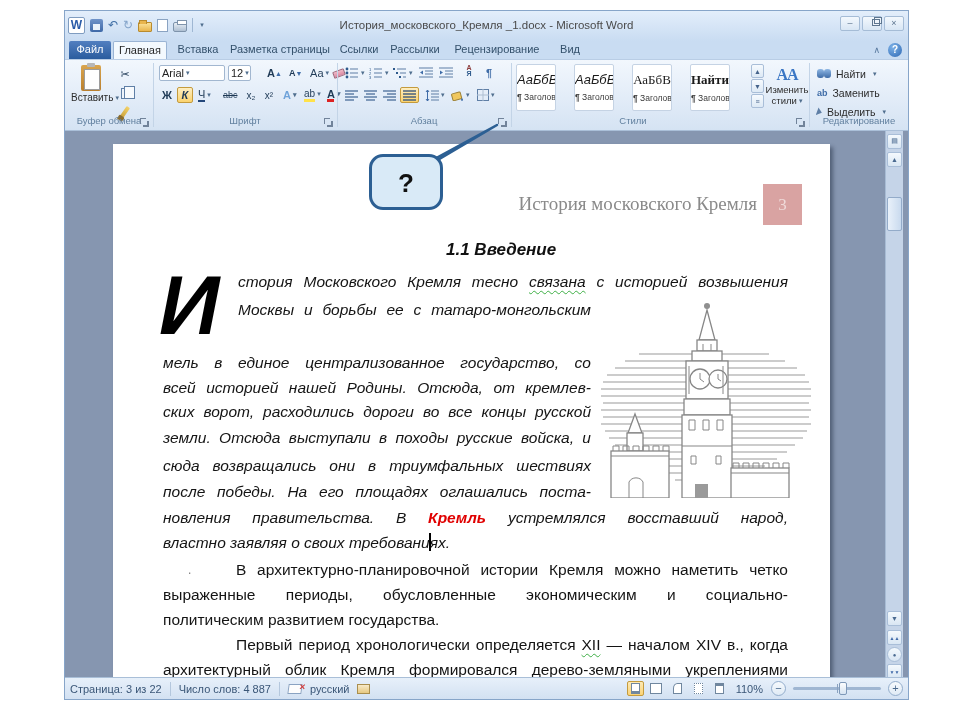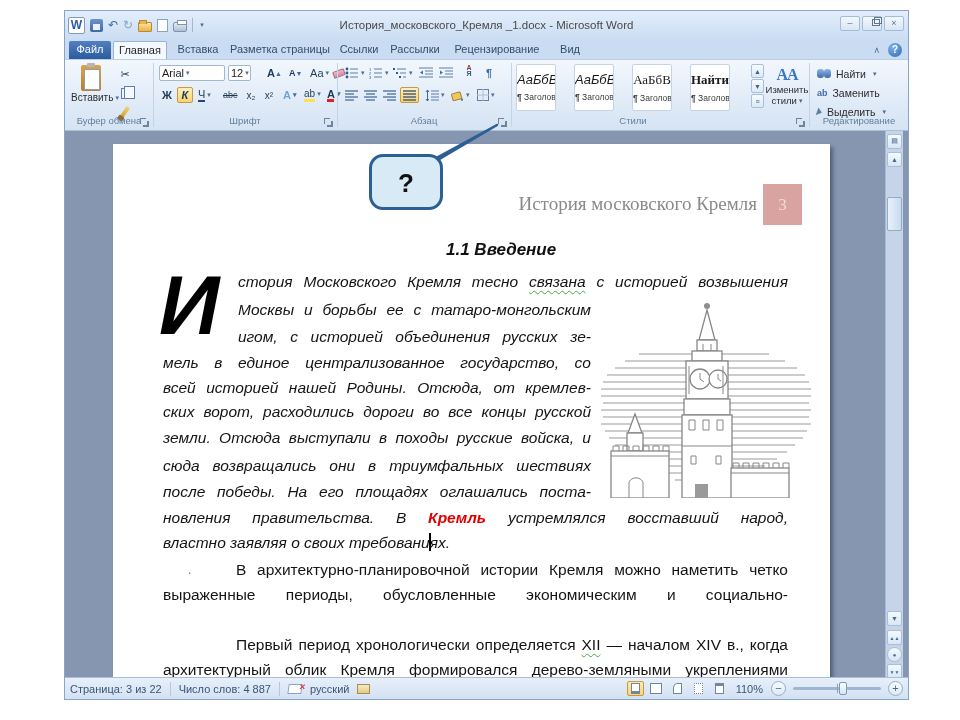--- a/index.html
+++ b/index.html
@@ -395,34 +395,34 @@
     <div class="page"></div>
 
     <div class="hdr-title">История московского Кремля</div>
     <div class="badge">3</div>
     <div class="docheading">1.1  Введение</div>
 
     <div class="dropcap">И</div>
 
     <div class="tl it jline" style="left:173px;top:142px;width:550px"><span>стория Московского Кремля тесно </span><span class="grammar">связана</span><span> с историей возвышения</span></div>
     <div class="tl it jline" style="left:173px;top:170px;width:353px">Москвы и борьбы ее с татаро-монгольским</div>
-    <div class="tl it jline" style="left:173px;top:197px;width:353px">игом,  с историей объединения русских зе-</div>
     <div class="tl it jline" style="left:98px;top:223px;width:428px">мель в единое централизованное государство, со</div>
     <div class="tl it jline" style="left:98px;top:248px;width:428px">всей историей нашей Родины. Отсюда, от кремлев-</div>
     <div class="tl it jline" style="left:98px;top:272px;width:428px">ских ворот, расходились дороги во все концы русской</div>
     <div class="tl it jline" style="left:98px;top:298px;width:428px">земли. Отсюда выступали в походы русские войска, и</div>
     <div class="tl it jline" style="left:98px;top:326px;width:428px">сюда возвращались они в триумфальных шествиях</div>
     <div class="tl it jline" style="left:98px;top:352px;width:428px">после победы. На его площадях оглашались поста-</div>
     <div class="tl it jline" style="left:98px;top:378px;width:625px"><span>новления правительства. В </span><span class="redword">Кремль</span><span> устремлялся восставший народ,</span></div>
     <div class="tl it" style="left:98px;top:403px">властно заявляя о своих требованиях.</div>
     <div class="cursor" style="left:364px;top:402px"></div>
 
     <div class="straydot" style="left:123px;top:432px">.</div>
     <div class="tl jline" style="left:171px;top:430px;width:552px">В архитектурно-планировочной истории Кремля можно наметить четко</div>
     <div class="tl jline" style="left:98px;top:455px;width:625px">выраженные периоды, обусловленные экономическим и социально-</div>
+    <div class="tl" style="left:98px;top:480px">политическим развитием государства.</div>
     <div class="tl jline" style="left:171px;top:505px;width:552px"><span>Первый период хронологически определяется </span><span class="grammar">XII</span><span> — началом XIV в., когда</span></div>
     <div class="tl jline" style="left:98px;top:530px;width:625px">архитектурный облик Кремля формировался дерево-земляными укреплениями</div>
 
     <svg class="towerimg" viewBox="0 0 214 202">
       <g stroke="#9a9a9a" stroke-width="1.2" fill="none">
         <path d="M40 58H170M26 65H186M16 72H198M8 79H206M4 86H210M2 93H212M2 100H212M4 107H210M2 114H212M4 121H210M2 128H212M6 135H208M10 142H204M16 149H196M24 156H188M34 163H178M46 170H166M60 177H152M76 184H136"></path>
       </g>
       <g fill="#ffffff" stroke="#878787" stroke-width="1.3">
         <polygon points="108,14 116,44 100,44"></polygon>
         <rect x="98" y="44" width="20" height="11"></rect>

